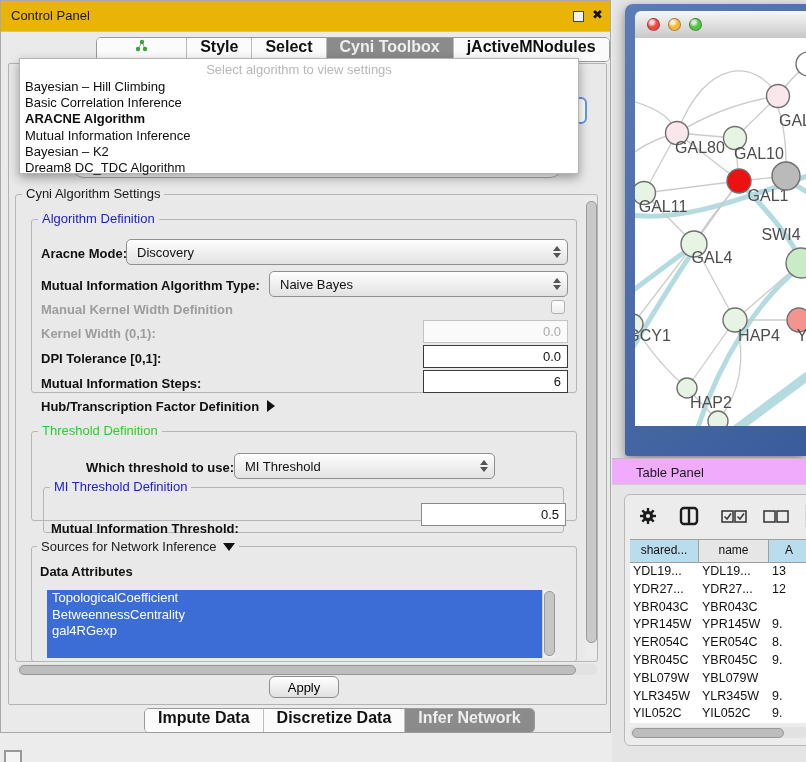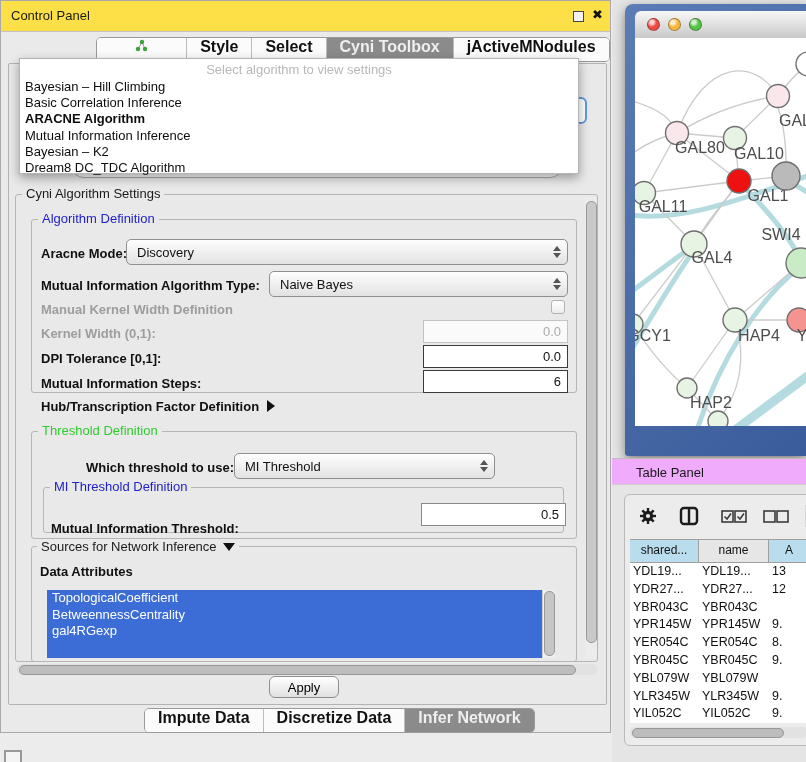--- a/index.html
+++ b/index.html
@@ -1,21 +1,21 @@
 <!DOCTYPE html>
 <html><head>
 <meta charset="utf-8">
 <style>
   html,body{margin:0;padding:0;}
   #app{position:relative;width:806px;height:762px;background:#ececec;overflow:hidden;
        font-family:"Liberation Sans","DejaVu Sans",sans-serif;color:#111;}
   
   .control-panel{position:absolute;left:0;top:0;width:611px;height:733px;background:#eaeaea;
       border:1px solid #a9a9a9;box-sizing:border-box;}
-  .cp-titlebar{position:absolute;left:0;top:0;width:100%;height:30px;background:#fde047;
+  .cp-titlebar{position:absolute;left:0;top:0;width:100%;height:30px;background:#eab308;
       border-bottom:1px solid #c2c2c2;}
   .cp-title{position:absolute;left:10px;top:0;line-height:30px;font-size:13px;color:#1a1a1a;}
   .float-btn{position:absolute;right:26px;top:10px;width:9px;height:9px;border:1.5px solid #444;background:#f2f2f2;}
   .close-btn{position:absolute;right:7px;top:6px;font-size:13px;font-weight:bold;color:#111;cursor:default;}
   .tabstrip{position:absolute;display:inline-flex;height:23px;border:1px solid #9a9a9a;border-radius:5px;
       overflow:hidden;background:#fbfbfb;}
   .tab{display:flex;align-items:center;gap:5px;padding:0 13px;font-size:16px;font-weight:bold;
       border-right:1px solid #bdbdbd;background:#fbfbfb;white-space:nowrap;flex-direction:column;}
   .tab:last-child{border-right:none;}
   .tab.selected{background:#8b8b8b;color:#efefef;}
@@ -185,21 +185,21 @@
     <input class="txt disabled" style="left: 422px; top: 319px; width: 145px;" readonly="" value="0.0">
     <span class="fld-label" style="left:40px;top:350px;">DPI Tolerance [0,1]:</span>
     <input class="txt" style="left: 422px; top: 344px; width: 145px;" value="0.0">
     <span class="fld-label" style="left:40px;top:375px;">Mutual Information Steps:</span>
     <input class="txt" style="left: 422px; top: 369px; width: 145px;" value="6">
 
     <span class="fld-label" style="left:40px;top:398px;">
       <span>Hub/Transcription Factor Definition</span><span class="arrow-right"></span>
     </span>
 
-    <div class="group" style="left:30px;top:430px;width:546px;height:108px;">
+    <div class="group" style="left:30px;top:430px;width:546px;height:90px;">
       <span class="legend green">Threshold Definition</span>
     </div>
     <span class="fld-label" style="left:85px;top:459px;">Which threshold to use:</span>
     <div class="combo" style="left:233px;top:452px;width:261px;">
       <span>MI Threshold</span>
       <span class="stepper">
           <span class="tri-up"></span>
           <span class="tri-dn"></span>
         </span>
     </div>

